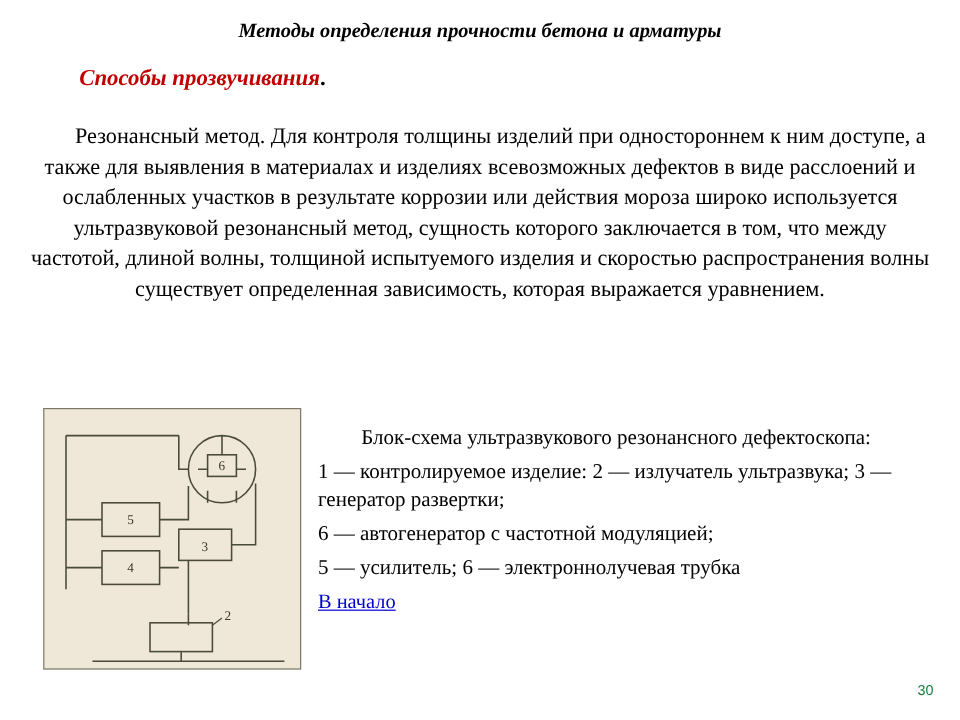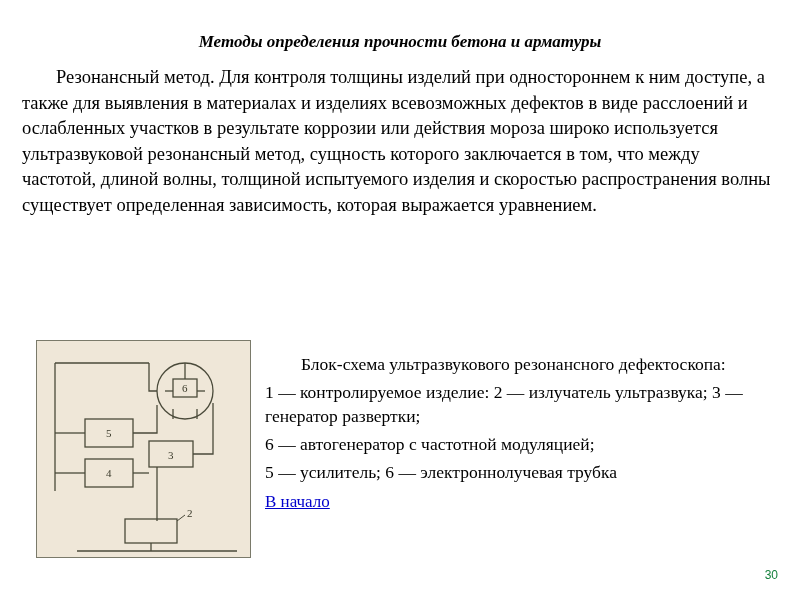--- a/index.html
+++ b/index.html
@@ -16,21 +16,21 @@
     position: relative;
   }
   .slide {
     position: relative;
     width: 800px;
     height: 600px;
     box-sizing: border-box;
   }
   .title-block {
     text-align: center;
-    padding-top: 30px;
+    padding-top: 14px;
   }
   .title-line {
     font-family: "Liberation Serif", serif;
     font-weight: bold;
     font-style: italic;
     font-size: 17px;
     line-height: 23px;
     color: #000000;
   }
   .subtitle {
@@ -45,22 +45,22 @@
   .subtitle .dot {
     color: #000000;
     font-weight: bold;
     font-style: normal;
   }
   .body-text {
     font-family: "Liberation Serif", serif;
     font-size: 18.5px;
     line-height: 25.5px;
     color: #000000;
-    margin: 12px 22px 0 22px;
-    text-align: left;
+    margin: 25px 22px 0 22px;
+    text-align: center;
   }
   .body-text .indent {
     display: inline-block;
     width: 34px;
   }
   .lower {
     position: absolute;
     left: 265px;
     top: 352px;
     width: 510px;
@@ -108,20 +108,23 @@
 </style>
 </head>
 <body>
 
 <div class="slide">
 
   <div class="title-block">
     <div class="title-line">Методы определения прочности бетона и арматуры</div>
   </div>
 
+  <div class="subtitle">
+    <span>Способы прозвучивания</span><span class="dot">.</span>
+  </div>
 
   <div class="body-text">
     <span class="indent"></span><span>Резонансный метод. Для контроля толщины изделий при одностороннем к ним доступе, а также для выявления в материалах и изделиях всевозможных дефектов в виде расслоений и ослабленных участков в результате коррозии или действия мороза широко используется ультразвуковой резонансный метод, сущность которого заключается в том, что между частотой, длиной волны, толщиной испытуемого изделия и скоростью распространения волны существует определенная зависимость, которая выражается уравнением.</span>
   </div>
 
   <div class="figure">
     <svg width="213" height="216" viewBox="0 0 213 216" xmlns="http://www.w3.org/2000/svg">
       <g stroke="#4a4a3a" stroke-width="1.3" fill="none">
 
         <path d="M18 22 L112 22"></path>

